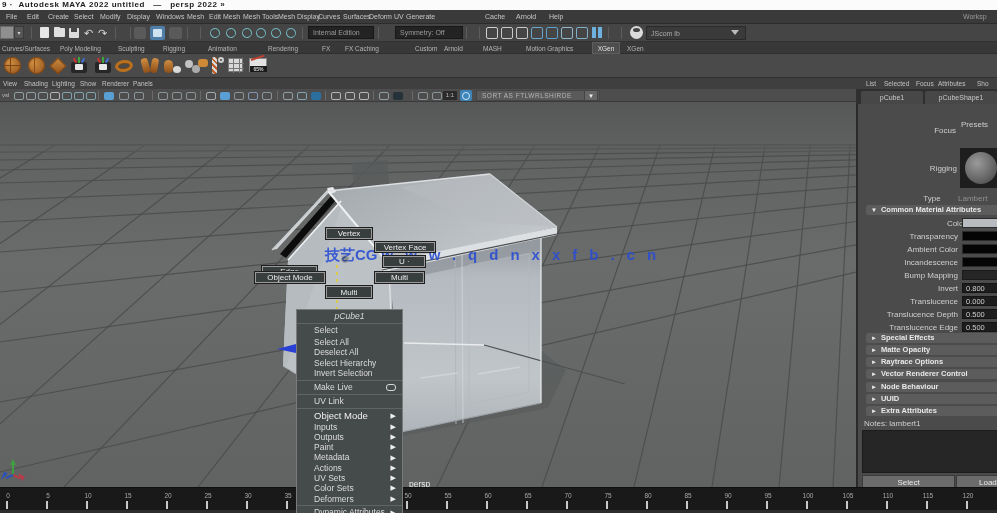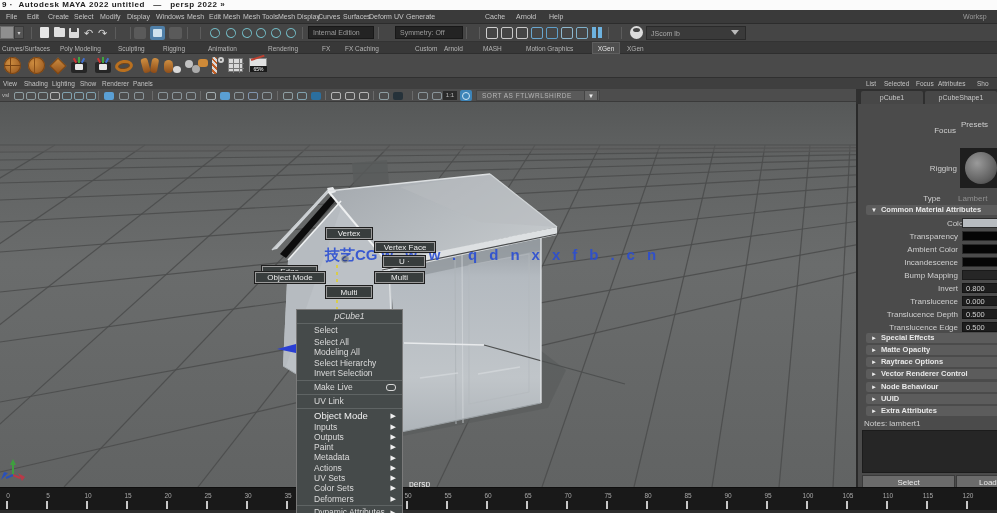--- a/index.html
+++ b/index.html
@@ -315,21 +315,21 @@
 <div class="mmbox" style="left:383px;top:256px;width:42px;height:11px;line-height:10px;z-index:40;">U&nbsp;∙</div>
 <div class="mmbox" style="left:375px;top:272px;width:49px;height:11px;line-height:10px;z-index:40;">Multi</div>
 <div class="mmbox" style="left:262px;top:266px;width:55px;height:11px;line-height:10px;z-index:40;">Edge</div>
 <div class="mmbox" style="left:255px;top:272px;width:70px;height:11px;line-height:10px;z-index:40;">Object Mode</div>
 <div class="mmbox" style="left:326px;top:286px;width:46px;height:12px;line-height:11px;z-index:40;">Multi</div>
 <div style="position:absolute;left:296px;top:309px;width:107px;height:204px;background:#454a4a;border:1px solid #7a7a7a;border-bottom:none;z-index:45;overflow:hidden;padding-top:1px;">
     <div style="text-align:center;color:#d8d8d8;font-size:8.5px;font-style:italic;height:11px;line-height:11px;">pCube1</div>
     <div class="cmsep"></div>
     <div class="cmrow" style="height:11.5px;line-height:11.5px;">Select</div>
     <div class="cmrow" style="height:10.5px;line-height:10.5px;">Select All</div>
-    <div class="cmrow" style="height:10.5px;line-height:10.5px;">Modeling All</div>
+    <div class="cmrow" style="height:10.5px;line-height:10.5px;">Deselect All</div>
     <div class="cmrow" style="height:10.5px;line-height:10.5px;">Select Hierarchy</div>
     <div class="cmrow" style="height:10.5px;line-height:10.5px;">Invert Selection</div>
     <div class="cmsep"></div>
     <div class="cmrow" style="height:11px;line-height:11px;">Make Live<span style="position:absolute;right:6px;top:2px;width:10px;height:7px;border:1px solid #d8d8d8;border-radius:3px;"></span></div>
     <div class="cmsep"></div>
     <div class="cmrow" style="height:11px;line-height:11px;">UV Link</div>
     <div class="cmsep"></div>
     <div class="cmrow" style="height:12px;line-height:12px;font-size:9.5px;color:#f0f0f0;">Object Mode<span class="cmarr">▶</span></div>
     <div class="cmrow" style="height:10.3px;line-height:10.3px;">Inputs<span class="cmarr">▶</span></div>
     <div class="cmrow" style="height:10.3px;line-height:10.3px;">Outputs<span class="cmarr">▶</span></div>

